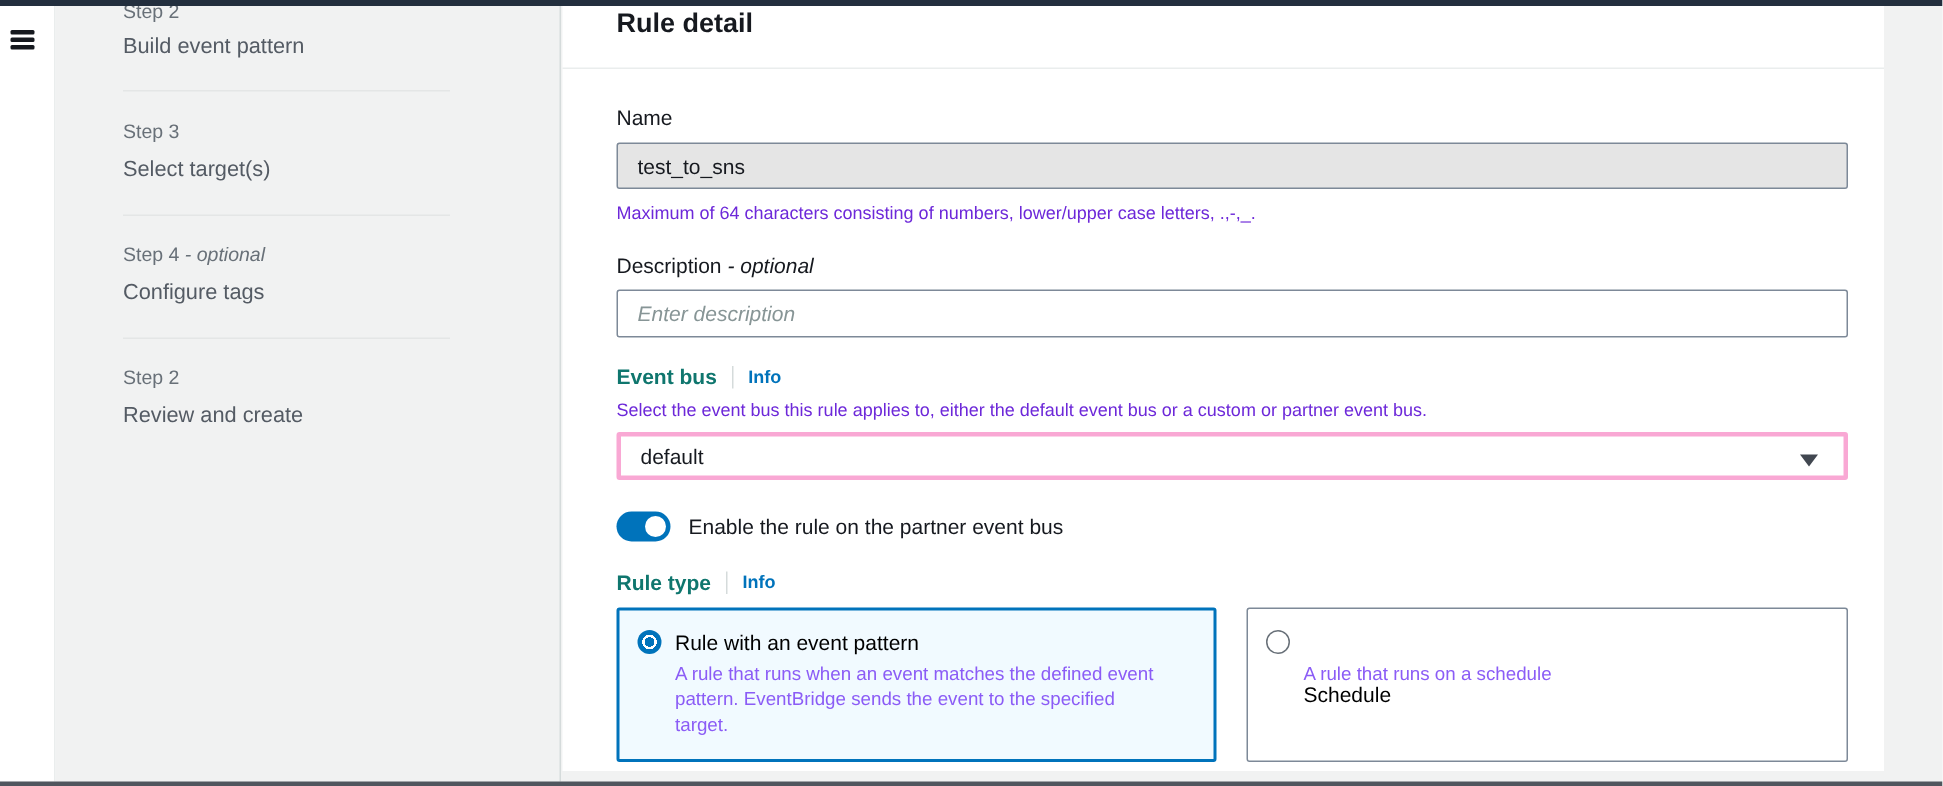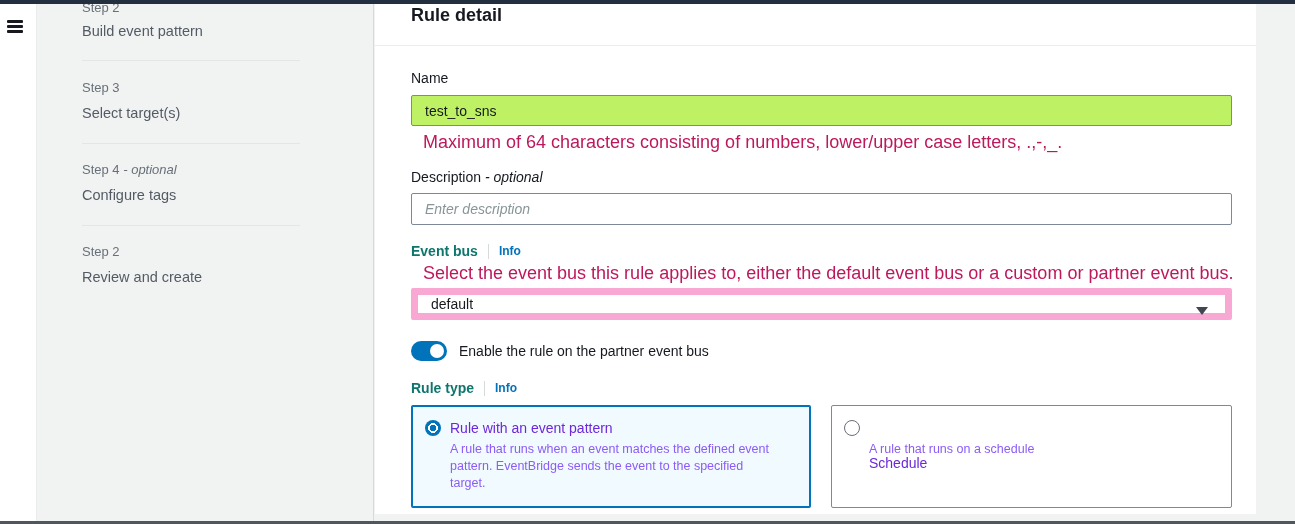--- a/index.html
+++ b/index.html
@@ -27,46 +27,46 @@
   .step-link { position: absolute; left: 44px; font-size: 14.5px; color: #545b64; white-space: nowrap; cursor: pointer; }
   .step-div { position: absolute; left: 44px; width: 218px; height: 1px; background: #e4e6e6; }
 
   
   .card { position: absolute; left: 375px; top: 4px; width: 881px; height: 510px; background: #ffffff; padding-left: 28px; }
   .card-title { position: absolute; left: 36px; top: 0px; font-size: 18px; font-weight: 700; color: #16191f; line-height: 22px; }
   .card-divider { position: absolute; left: 0; top: 41px; width: 100%; height: 1px; background: #eaeded; }
 
   .field-label { position: absolute; left: 36px; font-size: 14px; color: #16191f; line-height: 18px; }
   .opt-suffix { font-style: italic; }
-  .helper { position: absolute; left: 48px; font-size: 18px; color: #be185d; line-height: 15px; }
+  .helper { position: absolute; left: 36px; font-size: 12px; color: #6d28d9; line-height: 15px; }
 
   .txt-input { position: absolute; left: 36px; width: 821px; height: 31px; border: 1px solid #7d8998; border-radius: 2px;
     font-family: "Liberation Sans", "DejaVu Sans", sans-serif; font-size: 14px; color: #16191f; padding: 0 13px; background: #fff; outline: none; }
-  .txt-input.autofill { background: #bef264; }
+  .txt-input.autofill { background: #e5e5e5; }
   .txt-input::placeholder { font-style: italic; color: #879596; opacity: 1; }
 
   .label-row { position: absolute; left: 36px; display: flex; align-items: center; }
   .label-row .lbl { font-size: 14px; color: #0f766e; font-weight: bold; }
   .vdiv { display: inline-block; width: 1px; height: 15px; background: #d5dbdb; margin: 0 10px; }
   .info-link { font-size: 12px; font-weight: 700; color: #0073bb; cursor: pointer; }
 
-  .select-box { position: absolute; left: 36px; width: 821px; height: 32px; border: 7px solid #f9a8d4; border-radius: 2px;
+  .select-box { position: absolute; left: 36px; width: 821px; height: 32px; border: 3px solid #f9a8d4; border-radius: 2px;
     background: #fff; display: flex; align-items: center; padding: 0 13px; font-size: 14px; color: #16191f; cursor: pointer; }
   .caret-down { position: absolute; right: 17px; top: 12px; width: 0; height: 0;
     border-left: 6px solid transparent; border-right: 6px solid transparent; border-top: 8px solid #414750; }
 
   .toggle-row { position: absolute; left: 36px; display: flex; align-items: center; }
   .toggle { position: relative; width: 36px; height: 20px; border-radius: 10px; background: #0073bb; cursor: pointer; flex: none; }
   .toggle .knob { position: absolute; right: 3px; top: 3px; width: 14px; height: 14px; border-radius: 50%; background: #ffffff; }
   .toggle-label { margin-left: 12px; font-size: 14px; color: #16191f; }
 
   .opt-card { position: absolute; top: 401px; height: 103px; border-radius: 2px; background: #fff; cursor: pointer; }
   .opt-card.selected { border: 2px solid #0073bb; background: #f1faff; }
   .opt-card.unselected { border: 1px solid #7d8998; }
-  .opt-title { position: absolute; left: 37px; top: 13px; font-size: 14px; color: #6d28d9; white-space: nowrap; }
+  .opt-title { position: absolute; left: 37px; top: 13px; font-size: 14px; color: #000000; white-space: nowrap; }
   .opt-desc { position: absolute; left: 37px; top: 34px; width: 332px; font-size: 12.5px; line-height: 17px; color: #8b5cf6; }
   .radio { position: absolute; left: 12px; top: 13px; width: 16px; height: 16px; border-radius: 50%; }
   .radio.checked { background: radial-gradient(circle, #0073bb 0 3.2px, #ffffff 3.2px 4.8px, #0073bb 4.8px 8px); }
   .radio.unchecked { background: #fff; border: 1.5px solid #687078; }
 </style>
 </head>
 <body>
 
 <div id="stage">
   <div class="topbar"></div>

